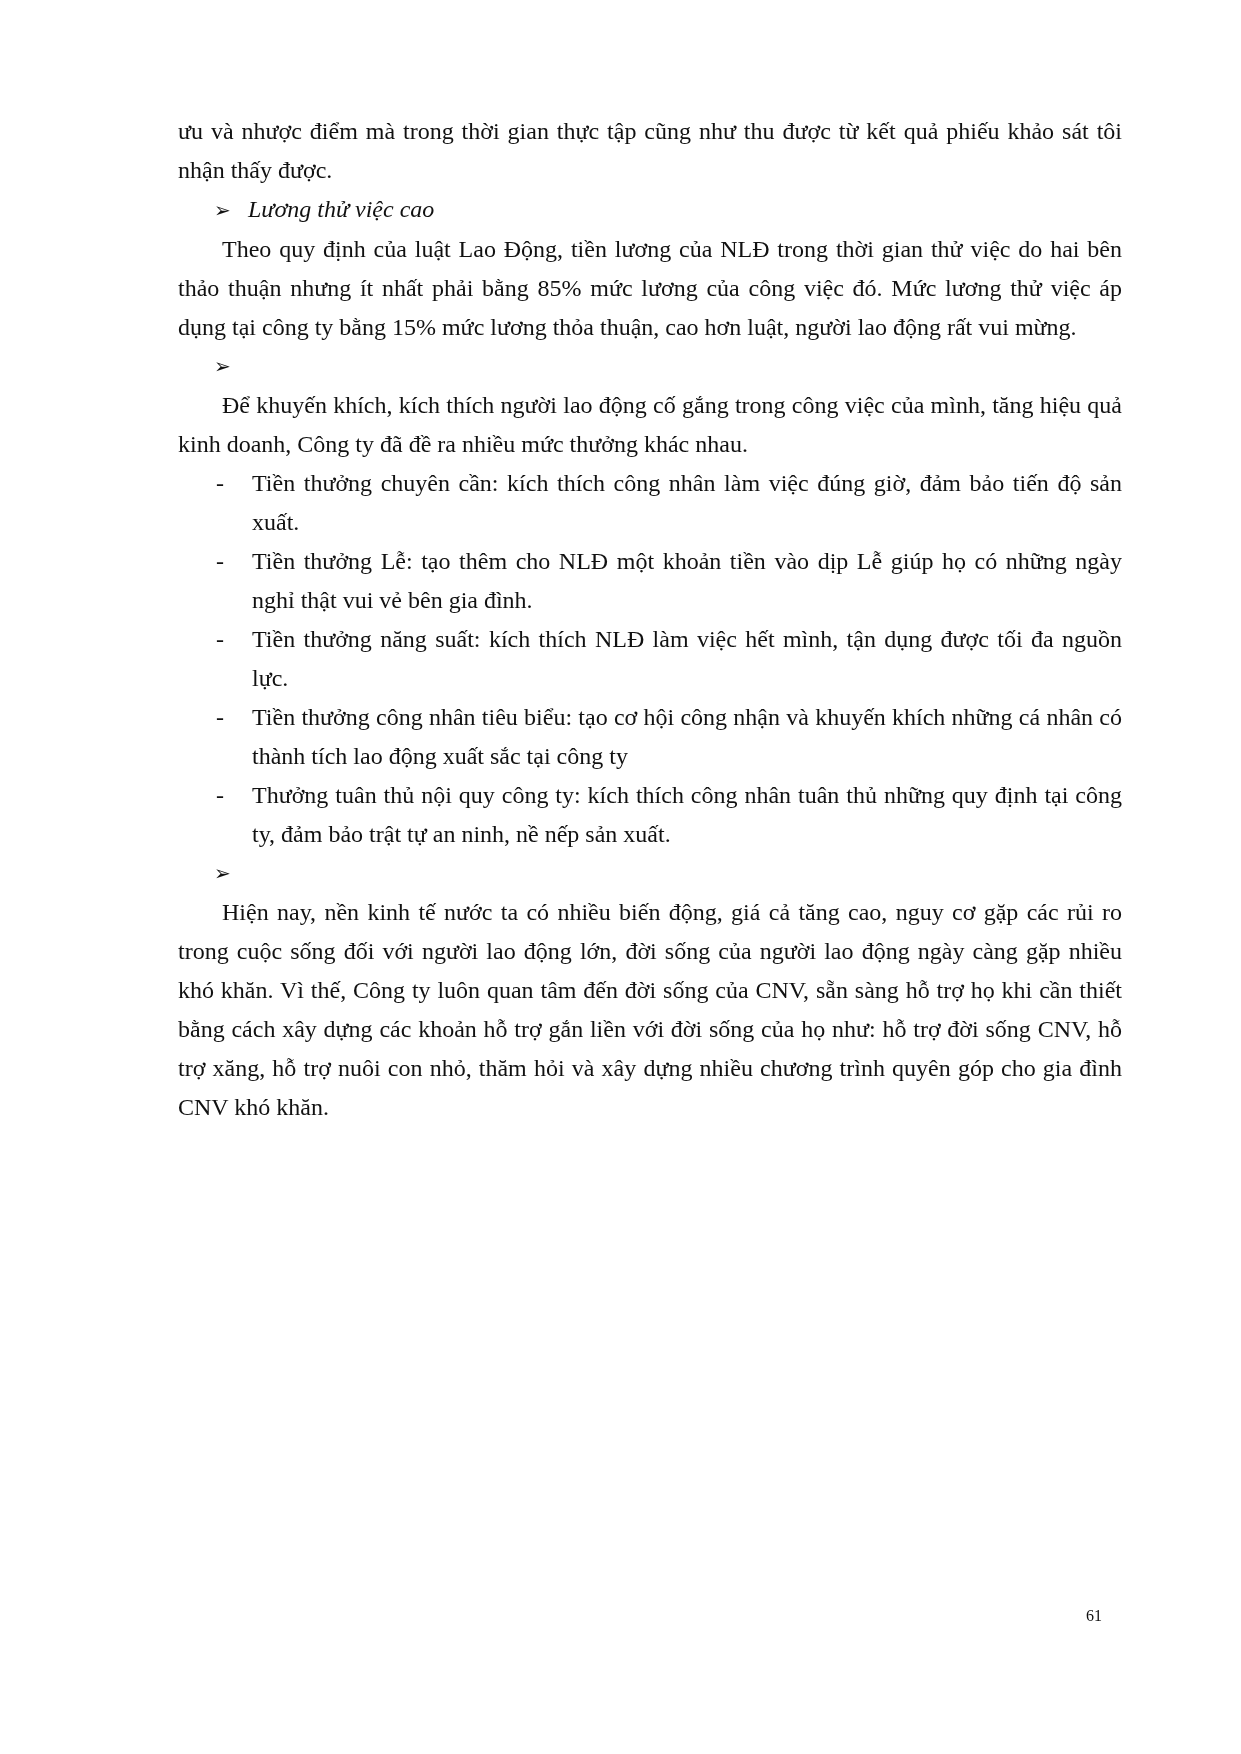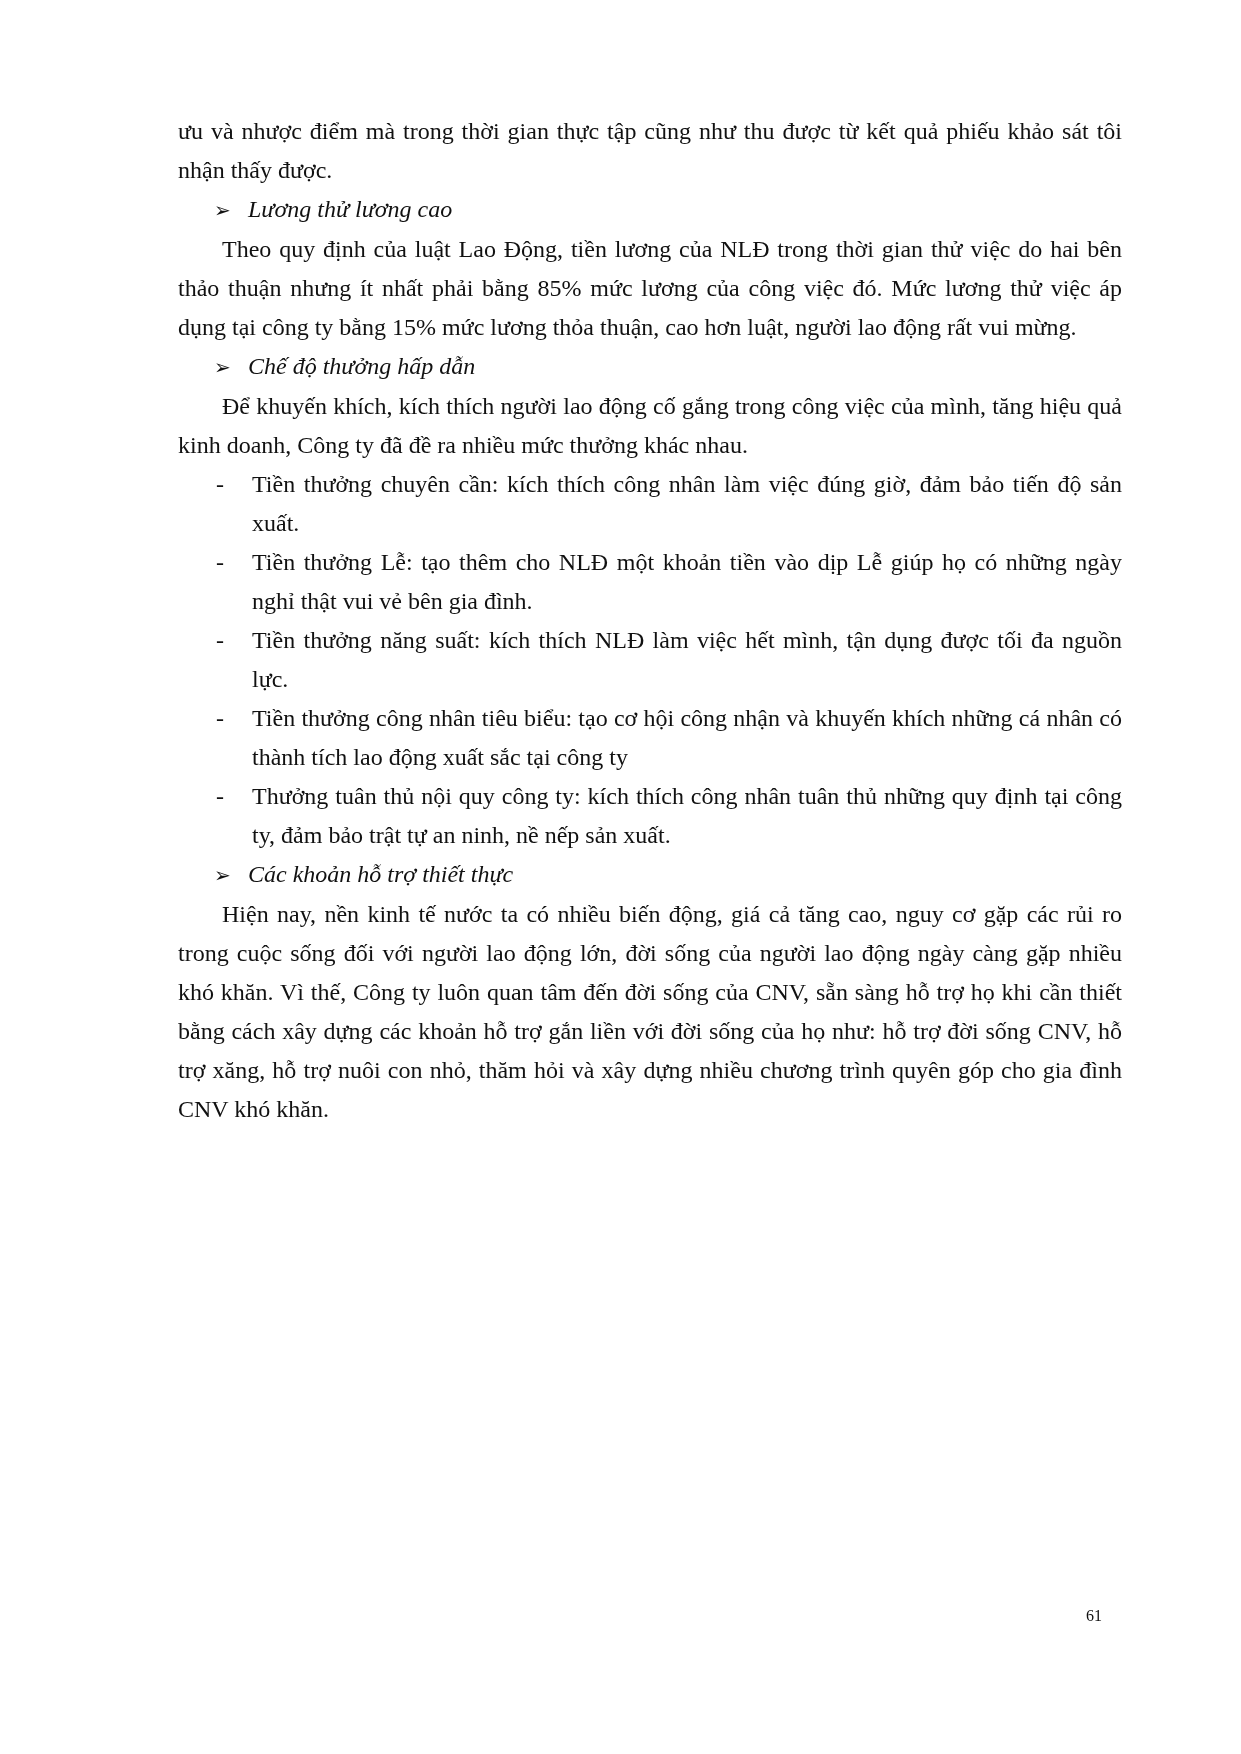--- a/index.html
+++ b/index.html
@@ -24,27 +24,26 @@
   }
 </style>
 </head>
 <body>
 
 <div class="page">
   <p class="p">ưu và nhược điểm mà trong thời gian thực tập cũng như thu được từ kết quả phiếu khảo sát tôi nhận thấy được.</p>
 
   <div class="arrow-item">
     <span class="arrow">➢</span>
-    <span>Lương thử lương cao</span>
+    <span>Lương thử việc cao</span>
   </div>
   <p class="p indent">Theo quy định của luật Lao Động, tiền lương của NLĐ trong thời gian thử việc do hai bên thảo thuận nhưng ít nhất phải bằng 85% mức lương của công việc đó. Mức lương thử việc áp dụng tại công ty bằng 15% mức lương thỏa thuận, cao hơn luật, người lao động rất vui mừng.</p>
 
   <div class="arrow-item">
     <span class="arrow">➢</span>
-    <span>Chế độ thưởng hấp dẫn</span>
   </div>
   <p class="p indent">Để khuyến khích, kích thích người lao động cố gắng trong công việc của mình, tăng hiệu quả kinh doanh, Công ty đã đề ra nhiều mức thưởng khác nhau.</p>
 
   <div class="dash-item">
     <span class="dash">-</span>
     <span class="dash-text">Tiền thưởng chuyên cần: kích thích công nhân làm việc đúng giờ, đảm bảo tiến độ sản xuất.</span>
   </div>
   <div class="dash-item">
     <span class="dash">-</span>
     <span class="dash-text">Tiền thưởng Lễ: tạo thêm cho NLĐ một khoản tiền vào dịp Lễ giúp họ có những ngày nghỉ thật vui vẻ bên gia đình.</span>
@@ -57,18 +56,17 @@
     <span class="dash">-</span>
     <span class="dash-text">Tiền thưởng công nhân tiêu biểu: tạo cơ hội công nhận và khuyến khích những cá nhân có thành tích lao động xuất sắc tại công ty</span>
   </div>
   <div class="dash-item">
     <span class="dash">-</span>
     <span class="dash-text">Thưởng tuân thủ nội quy công ty: kích thích công nhân tuân thủ những quy định tại công ty, đảm bảo trật tự an ninh, nề nếp sản xuất.</span>
   </div>
 
   <div class="arrow-item">
     <span class="arrow">➢</span>
-    <span>Các khoản hỗ trợ thiết thực</span>
   </div>
   <p class="p indent">Hiện nay, nền kinh tế nước ta có nhiều biến động, giá cả tăng cao, nguy cơ gặp các rủi ro trong cuộc sống đối với người lao động lớn, đời sống của người lao động ngày càng gặp nhiều khó khăn. Vì thế, Công ty luôn quan tâm đến đời sống của CNV, sẵn sàng hỗ trợ họ khi cần thiết bằng cách xây dựng các khoản hỗ trợ gắn liền với đời sống của họ như: hỗ trợ đời sống CNV, hỗ trợ xăng, hỗ trợ nuôi con nhỏ, thăm hỏi và xây dựng nhiều chương trình quyên góp cho gia đình CNV khó khăn.</p>
 </div>
 
 <div class="page-number">61</div>
 
 </body></html>

